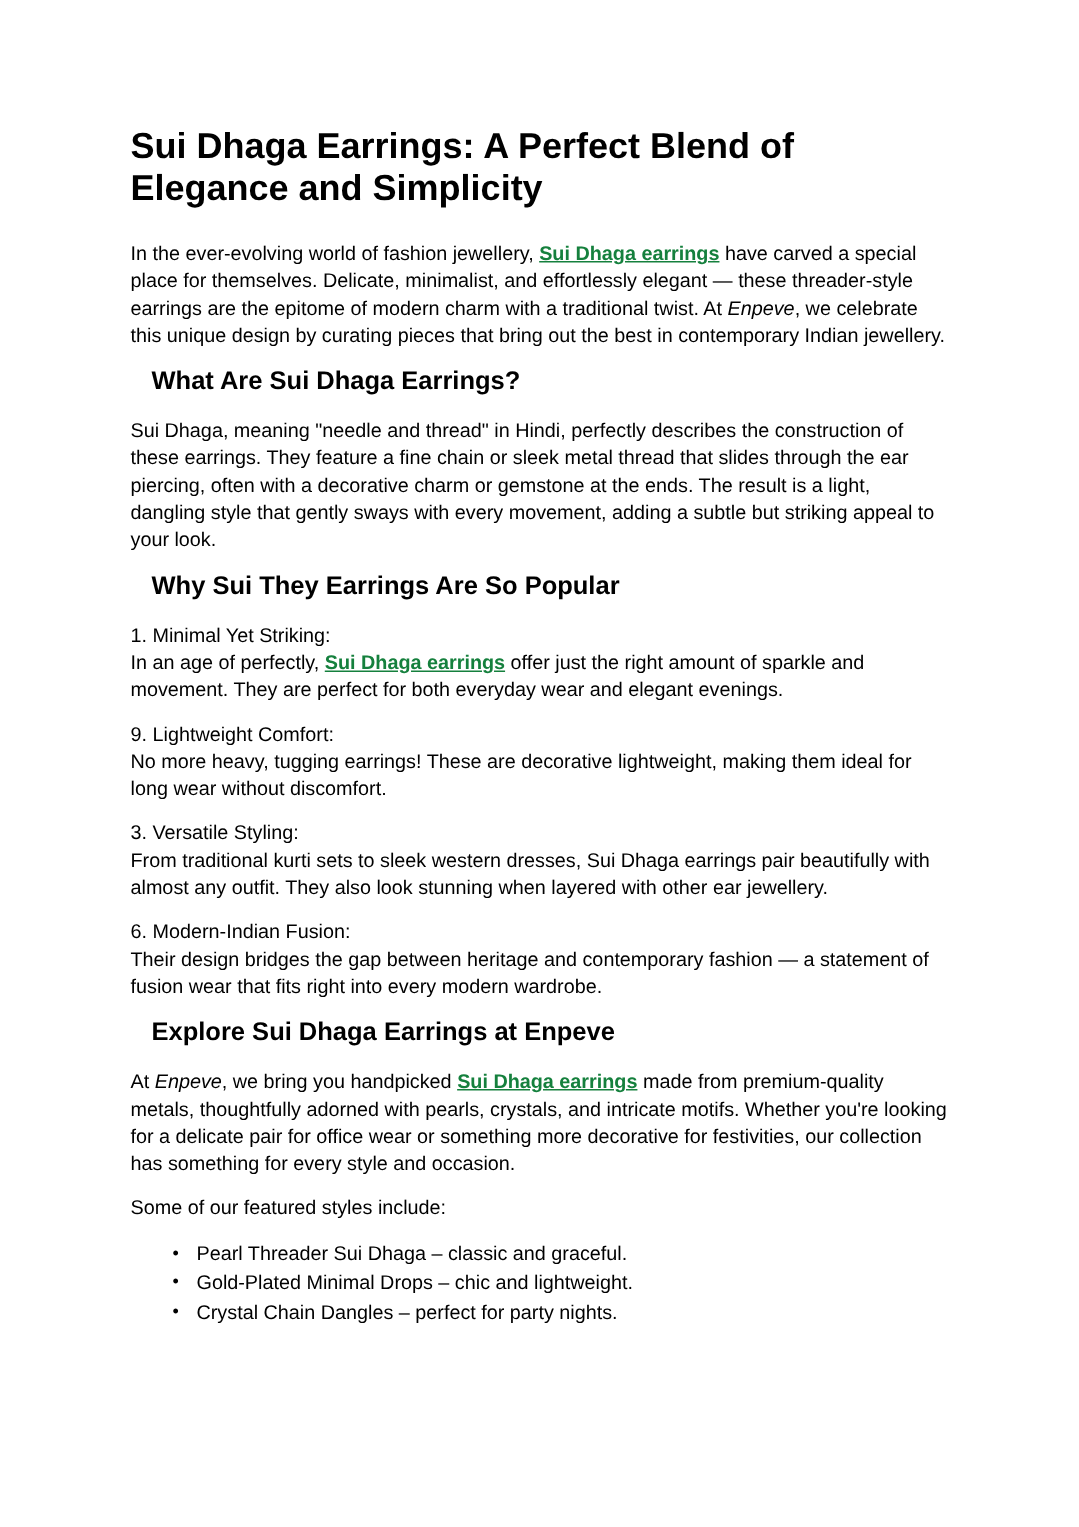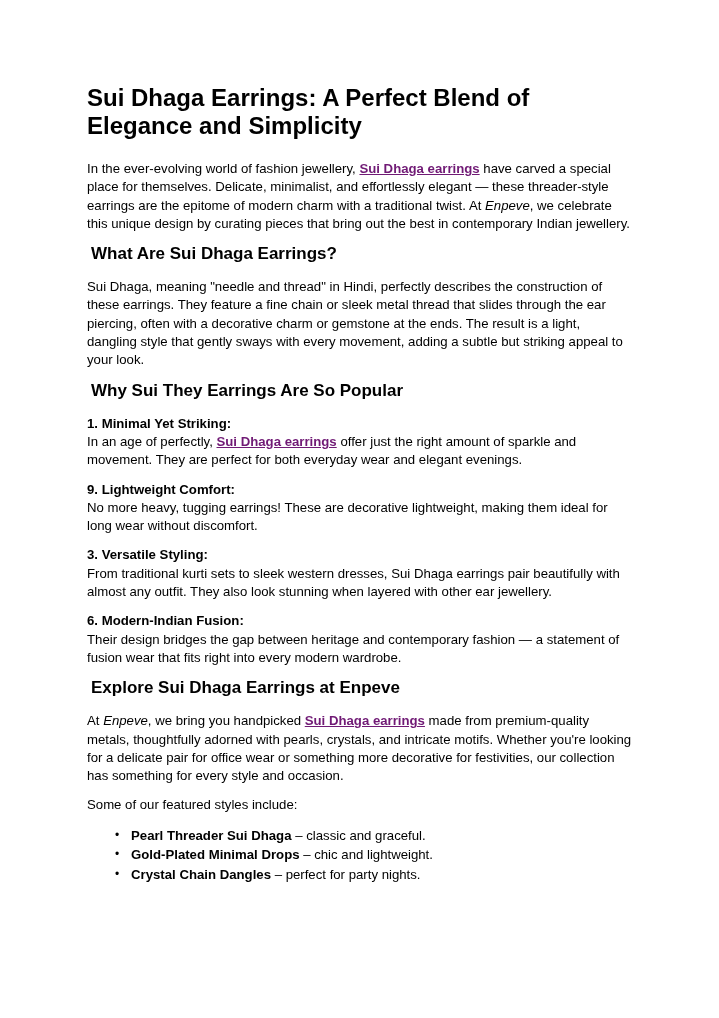--- a/index.html
+++ b/index.html
@@ -20,35 +20,35 @@
   h1 {
     font-size: 24px;
     line-height: 28px;
     font-weight: 700;
     margin: 0 0 20px 0;
   }
   h2 {
     font-size: 17px;
     line-height: 20px;
     font-weight: 700;
-    margin: 11px 0 14px 4px;
+    margin: 11px 0 14px 14px;
   }
   p {
     font-size: 13.2px;
     line-height: 18.3px;
     margin: 0 0 11px 0;
   }
   a.doc-link {
-    color: #701a75;
+    color: #15803d;
     font-weight: 700;
     text-decoration: underline;
     cursor: pointer;
   }
   em.brand { font-style: italic; }
-  strong.run-bold { font-weight: 700; }
+  strong.run-bold { font-weight: 400; }
   ul.styles-list {
     margin: 4px 0 0 0;
     padding: 0 0 0 44px;
     list-style: none;
     font-size: 13.2px;
   }
   ul.styles-list li {
     position: relative;
     line-height: 19.6px;
   }

